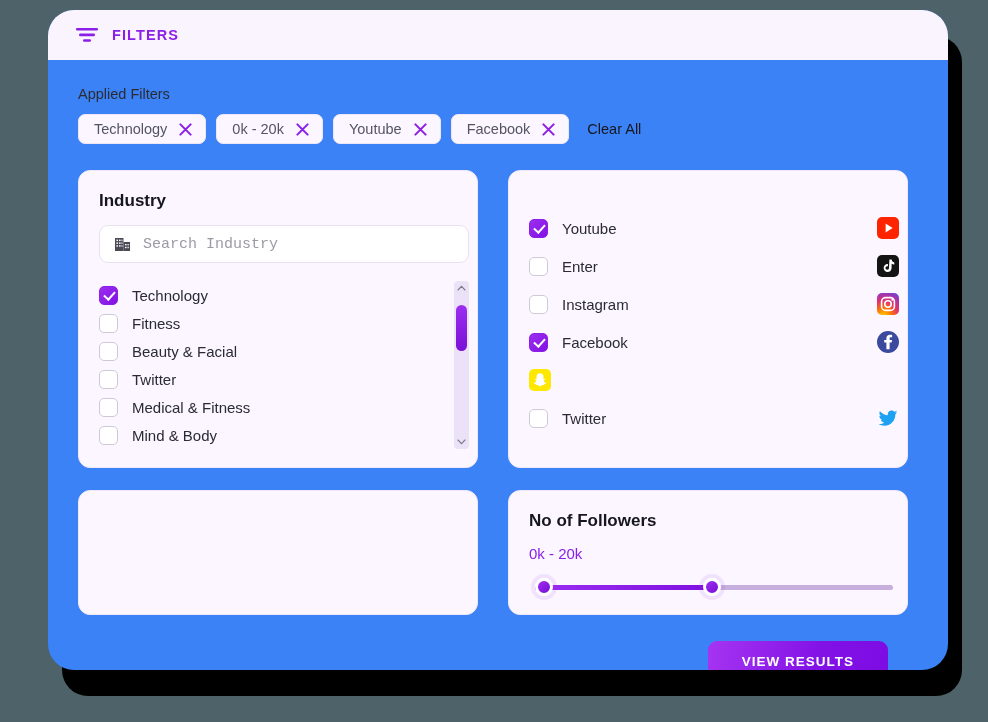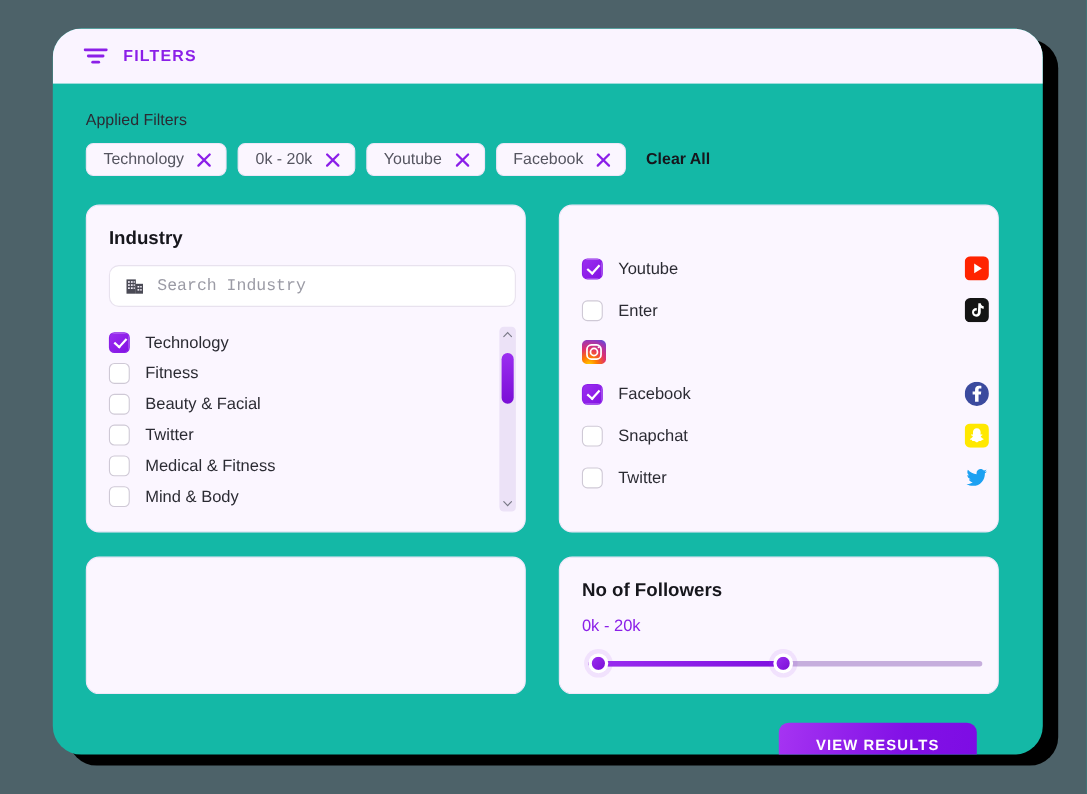--- a/index.html
+++ b/index.html
@@ -21,24 +21,24 @@
     width: 900px;
     height: 660px;
     background: #000000;
     border-radius: 26px;
   }
 
   
   .card {
     position: absolute;
     left: 48px;
-    top: 26px;
+    top: 10px;
     width: 900px;
     height: 660px;
-    background: #14b8a6;
+    background: #3b82f6;
     border-radius: 26px;
     overflow: hidden;
     display: flex;
     flex-direction: column;
   }
 
   
   .header {
     height: 50px;
     background: #faf4ff;
@@ -82,21 +82,21 @@
     height: 30px;
   }
   .chip-label { font-size: 14.5px; color: #555560; }
   .chip-x {
     width: 13px; height: 13px;
     display: block;
     cursor: pointer;
   }
   .clear-all {
     font-size: 14.5px;
-    font-weight: bold;
+    font-weight: normal;
     color: #16161c;
     margin-left: 8px;
     cursor: pointer;
   }
 
   
   .grid {
     display: grid;
     grid-template-columns: 400px 400px;
     gap: 30px;
@@ -430,20 +430,24 @@
             </span>
             <span>
               <svg class="plat-icon" viewBox="0 0 22 22">
                 <rect width="22" height="22" rx="5" fill="#141414"></rect>
                 <path d="M12.4 4.6 h2.2 c0.25 1.6 1.15 2.6 2.7 2.8 v2.2 c-1 0.05 -1.95 -0.25 -2.7 -0.8 v4.1 c0 2.3 -1.8 4.1 -4 4.1 c-2.2 0 -3.95 -1.8 -3.95 -4.05 c0 -2.25 1.85 -4.1 4.3 -3.85 v2.3 c-0.25 -0.1 -0.55 -0.15 -0.85 -0.1 c-0.95 0.1 -1.65 0.85 -1.6 1.8 c0.05 0.95 0.85 1.7 1.8 1.65 c0.95 -0.05 1.7 -0.8 1.7 -1.75 z" fill="#ffffff"></path>
               </svg>
             </span>
           </div>
 
           <div class="plat-row">
+            <span class="plat-left">
+              <span class="cbx"></span>
+              <span class="opt-label">Instagram</span>
+            </span>
             <span>
               <svg class="plat-icon" viewBox="0 0 22 22">
                 <defs>
                   <radialGradient id="ig" cx="0.3" cy="1.05" r="1.2">
                     <stop offset="0%" stop-color="#FFD600"></stop>
                     <stop offset="28%" stop-color="#FF7A00"></stop>
                     <stop offset="58%" stop-color="#E1306C"></stop>
                     <stop offset="85%" stop-color="#9B36B7"></stop>
                     <stop offset="100%" stop-color="#5B51D8"></stop>
                   </radialGradient>
@@ -463,24 +467,20 @@
             </span>
             <span>
               <svg class="plat-icon" viewBox="0 0 22 22">
                 <circle cx="11" cy="11" r="11" fill="#3B4A9E"></circle>
                 <path d="M12.6 11.6 h2.1 l0.35 -2.7 h-2.45 v-1.5 c0 -0.75 0.25 -1.2 1.3 -1.2 h1.25 V3.8 c-0.3 -0.05 -1.2 -0.15 -2.2 -0.15 c-2.2 0 -3.55 1.3 -3.55 3.7 v1.55 H7.2 v2.7 h2.2 v6.6 h3.2 z" fill="#ffffff"></path>
               </svg>
             </span>
           </div>
 
           <div class="plat-row">
-            <span class="plat-left">
-              <span class="cbx"></span>
-              <span class="opt-label">Snapchat</span>
-            </span>
             <span>
               <svg class="plat-icon" viewBox="0 0 22 22">
                 <rect width="22" height="22" rx="5" fill="#FFE800"></rect>
                 <path d="M11 4.3 c2.3 0 3.5 1.7 3.5 3.7 c0 0.8 -0.1 1.5 -0.1 1.9 c0.25 0.15 0.7 0.15 1.1 0 c0.45 -0.15 0.85 0.55 0.3 0.9 c-0.4 0.25 -1.15 0.4 -1.2 0.75 c-0.05 0.4 1.1 2 2.3 2.35 c0.45 0.15 0.3 0.7 -0.15 0.85 c-0.55 0.2 -1.35 0.15 -1.5 0.5 c-0.1 0.25 0.05 0.65 -0.35 0.7 c-0.5 0.05 -1.35 -0.25 -2.1 0.2 c-0.7 0.4 -1.1 1 -1.8 1 c-0.7 0 -1.1 -0.6 -1.8 -1 c-0.75 -0.45 -1.6 -0.15 -2.1 -0.2 c-0.4 -0.05 -0.25 -0.45 -0.35 -0.7 c-0.15 -0.35 -0.95 -0.3 -1.5 -0.5 c-0.45 -0.15 -0.6 -0.7 -0.15 -0.85 c1.2 -0.35 2.35 -1.95 2.3 -2.35 c-0.05 -0.35 -0.8 -0.5 -1.2 -0.75 c-0.55 -0.35 -0.15 -1.05 0.3 -0.9 c0.4 0.15 0.85 0.15 1.1 0 c0 -0.4 -0.1 -1.1 -0.1 -1.9 c0 -2 1.2 -3.7 3.5 -3.7 z" fill="#ffffff"></path>
               </svg>
             </span>
           </div>
 
           <div class="plat-row">
             <span class="plat-left">

